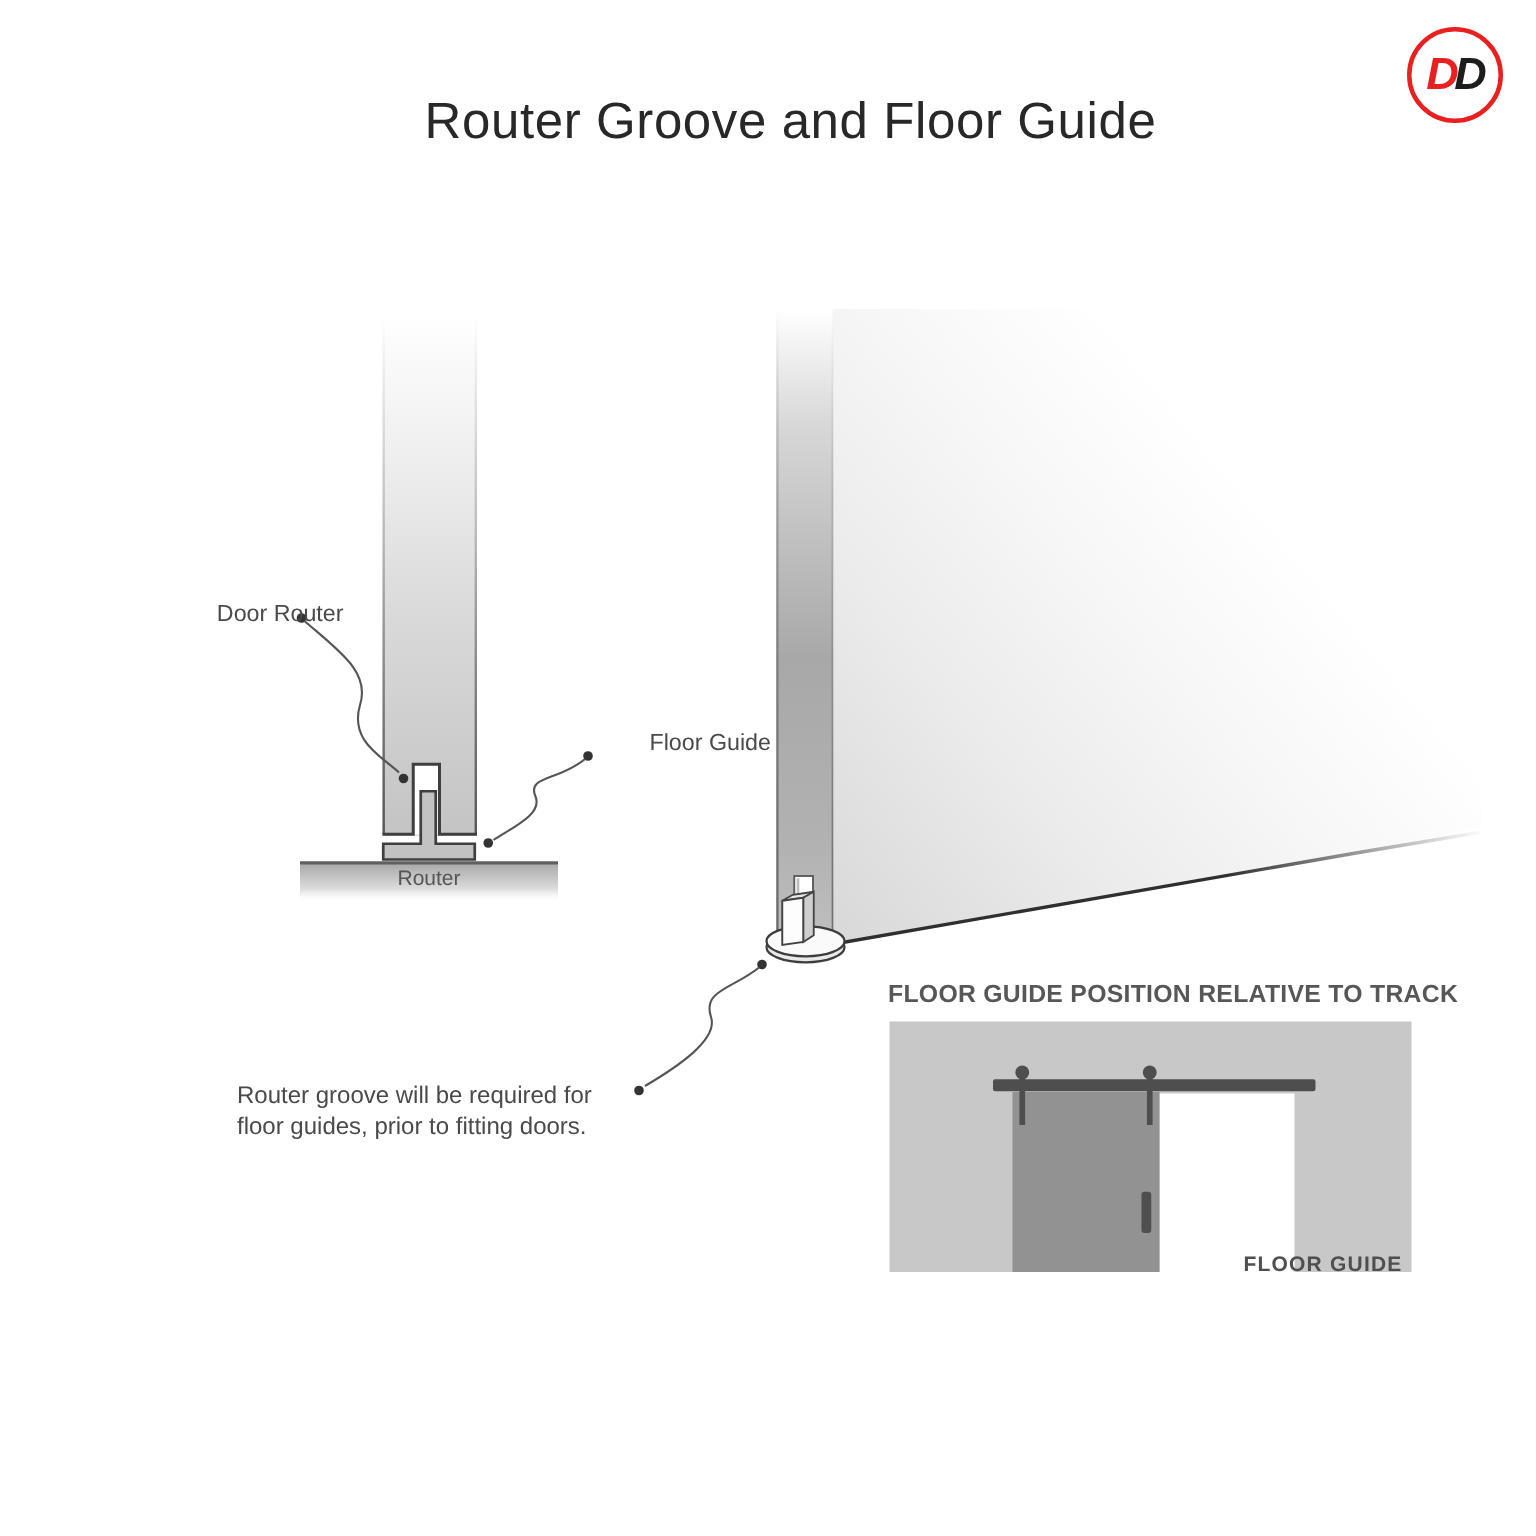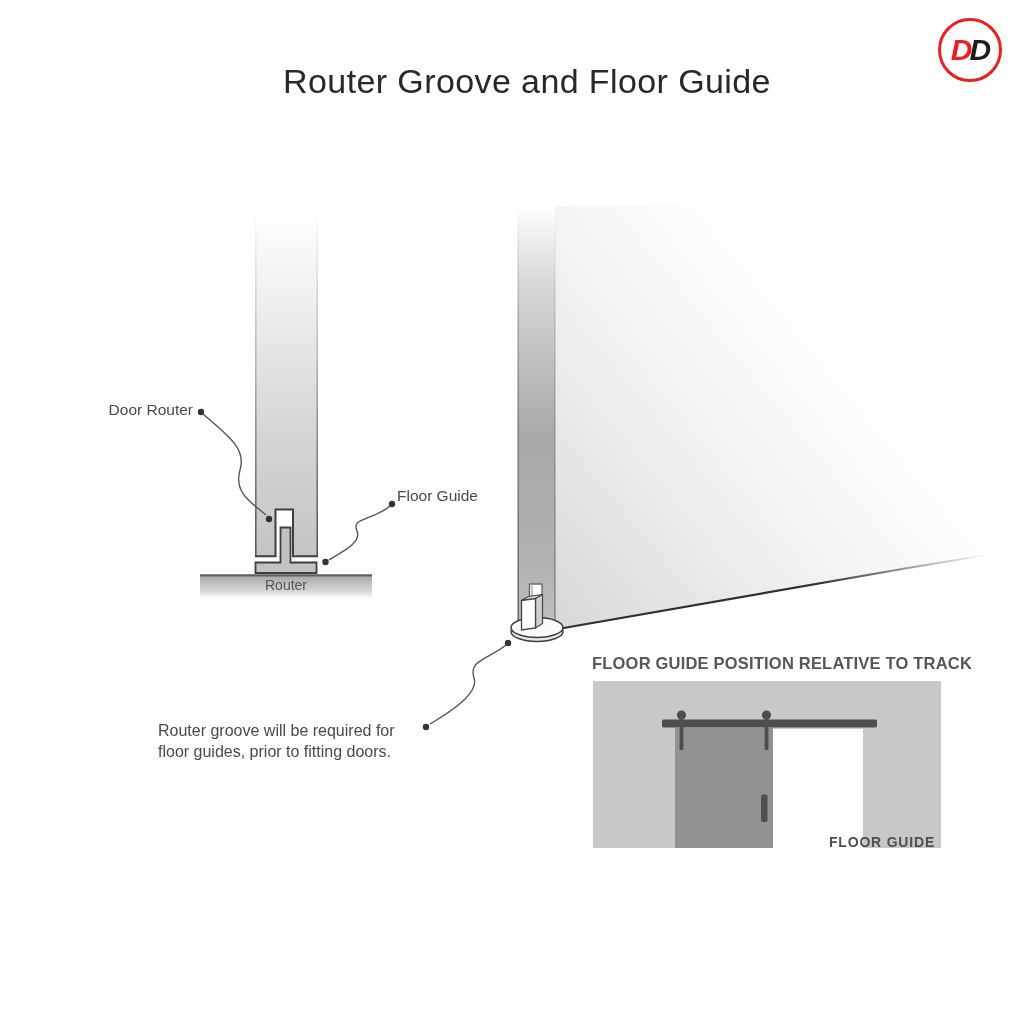--- a/index.html
+++ b/index.html
@@ -26,21 +26,21 @@
     display:flex;align-items:center;justify-content:center;
     box-sizing:border-box;
   }
   .logo span{
     font-style:italic;font-weight:800;font-size:30px;line-height:1;
     letter-spacing:-2px;
   }
   .logo .d1{color:#e8201f;}
   .logo .d2{color:#1d1d1b;margin-left:-1px;}
   .small-label{
-    font-size:15.5px;color:#4a4a4a;white-space:nowrap;
+    font-size:15.5px;color:#4a4a4a;white-space:nowrap;padding-left:36px;
   }
   .door-router-label{left:0;width:193px;top:401px;text-align:right;}
   .floor-guide-left-label{left:397px;top:487px;}
   .floor-label{
     left:246px;top:577px;width:80px;text-align:center;
     font-size:14px;color:#555555;
   }
   .note{
     left:158px;top:721px;
     font-size:16px;line-height:20.5px;color:#4a4a4a;

